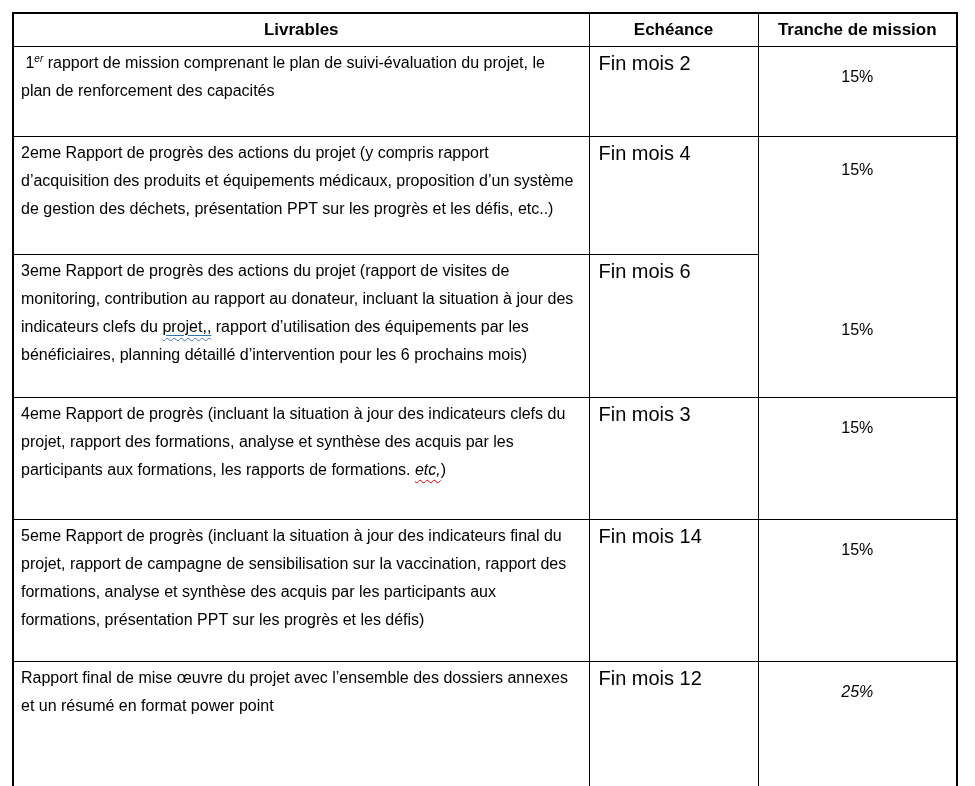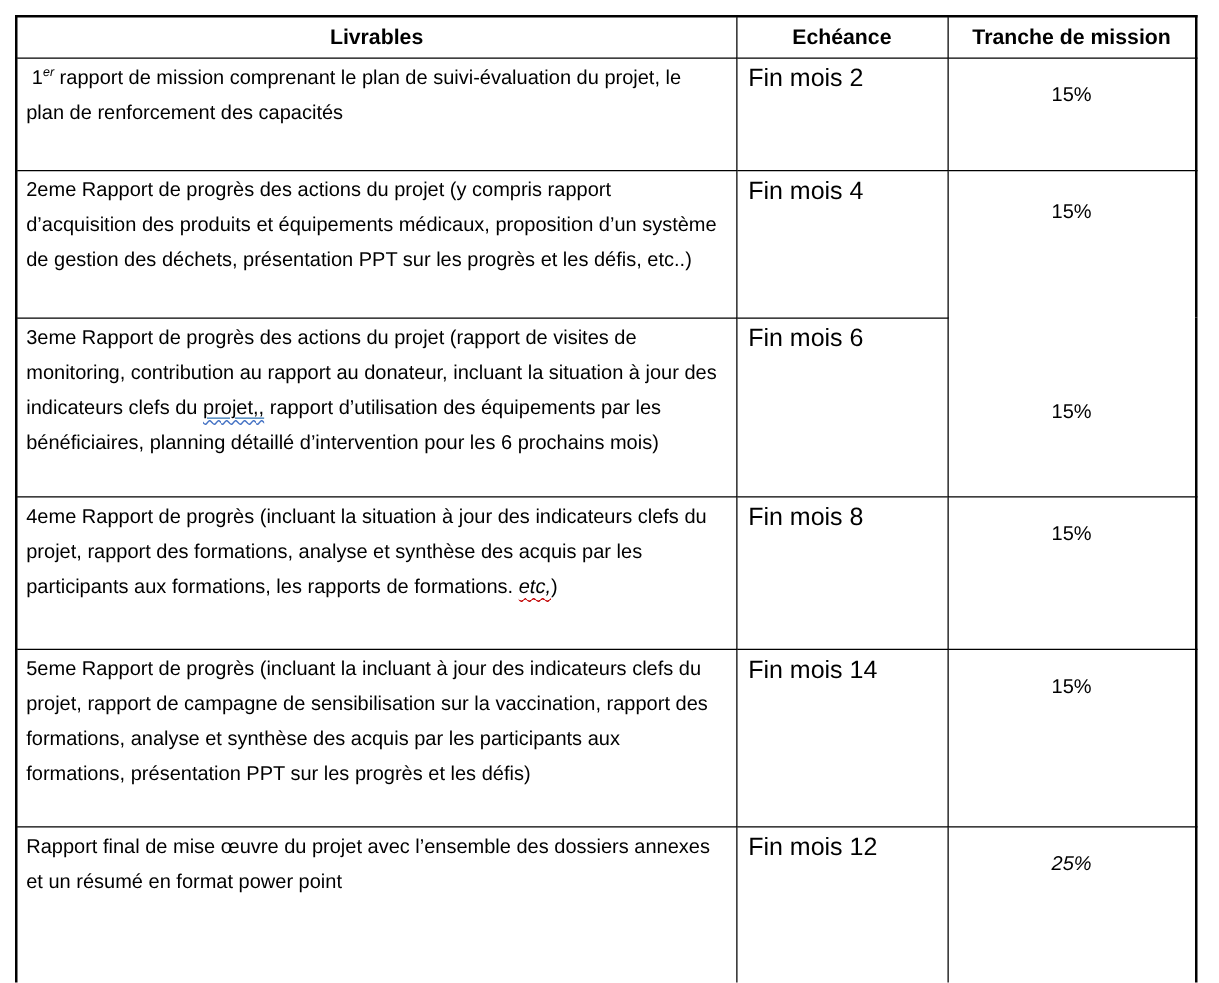--- a/index.html
+++ b/index.html
@@ -134,26 +134,26 @@
       </td>
     </tr>
 
     <tr class="row-3">
       <td class="cell-deliverable"><span>3eme Rapport de progrès des actions du projet (rapport de visites de monitoring, contribution au rapport au donateur, incluant la situation à jour des indicateurs clefs du </span><span class="gram-underline"><span class="gram-wavy">projet,,</span></span><span> rapport d’utilisation des équipements par les bénéficiaires, planning détaillé d’intervention pour les 6 prochains mois)</span></td>
       <td class="cell-due"><span>Fin mois 6</span></td>
     </tr>
 
     <tr class="row-4">
       <td class="cell-deliverable"><span>4eme Rapport de progrès (incluant la situation à jour des indicateurs clefs du projet, rapport des formations, analyse et synthèse des acquis par les participants aux formations, les rapports de formations. </span><span class="spell-wavy">etc,</span><span>)</span></td>
-      <td class="cell-due"><span>Fin mois 8</span></td>
+      <td class="cell-due"><span>Fin mois 3</span></td>
       <td class="cell-payment pay-r4"><span>15%</span></td>
     </tr>
 
     <tr class="row-5">
-      <td class="cell-deliverable"><span>5eme Rapport de progrès (incluant la incluant à jour des indicateurs clefs du projet, rapport de campagne de sensibilisation sur la vaccination, rapport des formations, analyse et synthèse des acquis par les participants aux formations, présentation PPT sur les progrès et les défis)</span></td>
+      <td class="cell-deliverable"><span>5eme Rapport de progrès (incluant la situation à jour des indicateurs final du projet, rapport de campagne de sensibilisation sur la vaccination, rapport des formations, analyse et synthèse des acquis par les participants aux formations, présentation PPT sur les progrès et les défis)</span></td>
       <td class="cell-due"><span>Fin mois 14</span></td>
       <td class="cell-payment pay-r5"><span>15%</span></td>
     </tr>
 
     <tr class="row-6">
       <td class="cell-deliverable"><span>Rapport final de mise œuvre du projet avec l’ensemble des dossiers annexes et un résumé en format power point</span></td>
       <td class="cell-due"><span>Fin mois 12</span></td>
       <td class="cell-payment pay-r6"><span>25%</span></td>
     </tr>
   </tbody>

